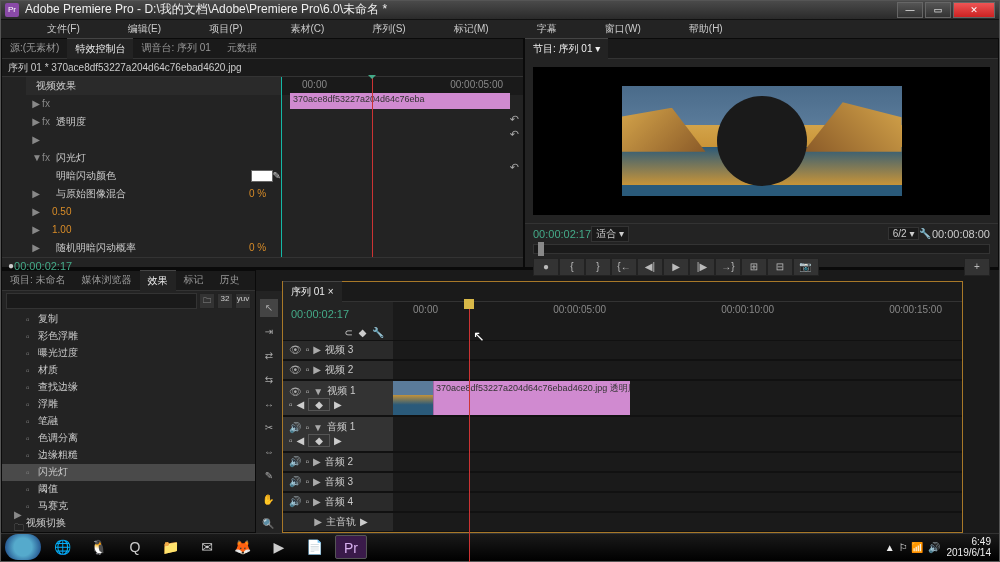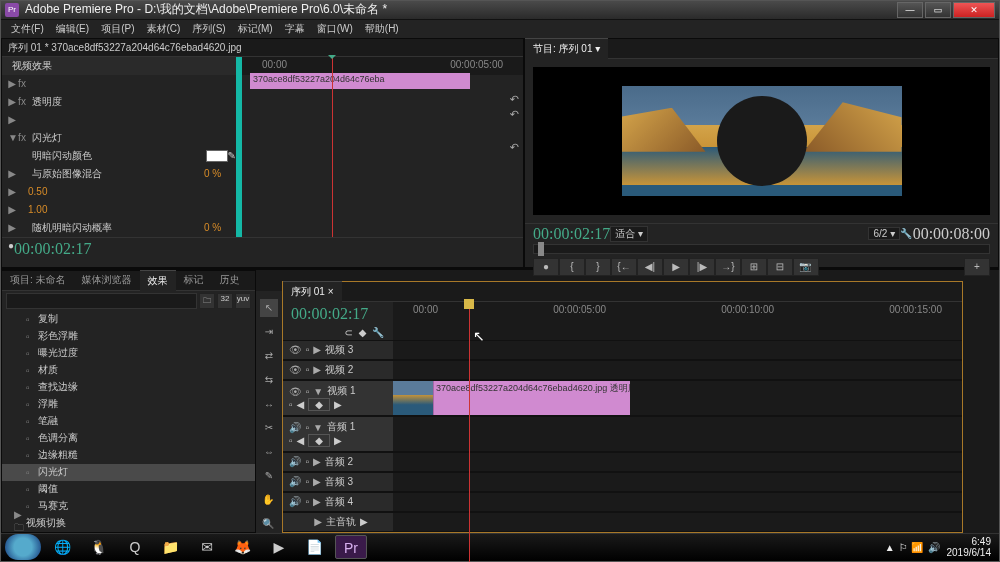--- a/index.html
+++ b/index.html
@@ -5,48 +5,48 @@
 * { margin: 0; padding: 0; box-sizing: border-box; font-family: "Microsoft YaHei", sans-serif; font-size: 10px; }
 body { background: #000; width: 1000px; height: 562px; overflow: hidden; color: #ccc; }
 .win-frame { width: 100%; height: 100%; border: 1px solid #555; background: #232323; display: flex; flex-direction: column; }
 .titlebar { height: 20px; background: linear-gradient(to bottom, #4a4a4a, #2a2a2a); display: flex; align-items: center; padding: 0 4px; border-bottom: 1px solid #111; }
 .app-icon { width: 14px; height: 14px; background: #8a4aa8; border-radius: 2px; font-size: 8px; color: #fff; text-align: center; line-height: 14px; }
 .title-text { flex: 1; font-size: 12px; color: #eee; padding-left: 6px; }
 .win-btns { display: flex; }
 .win-btn { width: 26px; height: 16px; border: 1px solid #666; margin-left: 2px; text-align: center; line-height: 14px; font-size: 9px; color: #fff; background: linear-gradient(to bottom, #555, #333); }
 .win-close { background: linear-gradient(to bottom, #e55, #c22); width: 42px; }
 .menubar { height: 18px; background: #232323; display: flex; padding: 0 4px; }
-.menu-item { padding: 2px 6px; cursor: pointer; }
+.menu-item { padding: 2px 6px; cursor: pointer; margin-left: 36px; }
 .workspace { flex: 1; display: flex; flex-direction: column; background: #1a1a1a; }
 .top-row { height: 232px; display: flex; border-bottom: 2px solid #0a0a0a; }
 .bottom-row { flex: 1; display: flex; align-items: flex-end; }
 .panel { background: #232323; display: flex; flex-direction: column; border: 1px solid #0a0a0a; }
 .panel-tabs { height: 20px; display: flex; background: #1a1a1a; border-bottom: 1px solid #333; align-items: center; }
 .tab { padding: 3px 8px; cursor: pointer; color: #999; }
 .tab.active { background: #232323; color: #eee; border-top: 1px solid #444; }
 .source-panel { width: 523px; }
 .program-panel { flex: 1; }
 .clip-title { height: 18px; padding: 2px 6px; color: #ccc; background: #1a1a1a; border-bottom: 1px solid #333; }
 .ec-body { display: flex; height: 180px; }
-.ec-props { width: 240px; border-right: 6px solid #14b8a6; }
+.ec-props { width: 280px; border-right: 1px solid #14b8a6; padding-left: 24px; }
 .ec-tl { flex: 1; position: relative; }
 .ec-row { height: 18px; display: flex; align-items: center; padding-left: 6px; }
 .ec-row .tri { width: 8px; text-align: center; color: #888; }
 .ec-row .fxi { width: 12px; text-align: center; color: #888; }
 .ec-row .lbl { flex: 1; padding-left: 4px; }
 .ec-row .val { width: 32px; color: #d88c28; }
 .ec-header { background: #2a2a2a; font-size: 10px; }
 .ec-ruler { height: 18px; background: #1a1a1a; display: flex; justify-content: space-between; padding: 2px 20px 0 20px; color: #888; }
 .clip-bar { position: absolute; top: 16px; left: 8px; width: 220px; height: 16px; background: #d08ad0; color: #333; padding: 1px 3px; font-size: 9px; overflow: hidden; white-space: nowrap; }
 .playhead-ec { position: absolute; left: 90px; top: 0; height: 100%; width: 1px; background: #c33; }
 .playhead-ec::before { content: ""; position: absolute; top: -2px; left: -4px; border: 4px solid transparent; border-top-color: #4a8; }
 .ec-right-btns { position: absolute; right: 4px; top: 36px; display: flex; flex-direction: column; gap: 2px; }
 .reset-btn { color: #aaa; font-size: 11px; }
 .ec-status { height: 16px; padding: 2px 6px; border-top: 1px solid #333; display: flex; }
-.timecode { color: #4a8; font-family: Liberation Serif, serif; font-size: 16px; }
+.timecode { color: #4a8; font-family: Liberation Sans, sans-serif; font-size: 11px; }
 .monitor { flex: 1; display: flex; align-items: center; justify-content: center; background: #000; margin: 8px; position: relative; }
 .landscape { width: 280px; height: 110px; background: linear-gradient(to bottom, #4a6b8a 0%, #5a7b9a 35%, #d4a44a 35%, #c89438 55%, #2a5a7a 55%, #c89438 90%, #2a5a7a 90%); position: relative; overflow: hidden; }
 .mountain-l { position: absolute; left: 0; top: 20%; width: 30%; height: 40%; background: linear-gradient(135deg, #d4a44a, #8a5a28); clip-path: polygon(0 100%, 0 20%, 60% 0, 100% 100%); }
 .mountain-r { position: absolute; right: 0; top: 15%; width: 35%; height: 45%; background: linear-gradient(225deg, #d4a44a, #8a5a28); clip-path: polygon(0 100%, 40% 0, 100% 30%, 100% 100%); }
 .circle-mask { position: absolute; top: 50%; left: 50%; width: 90px; height: 90px; border-radius: 50%; background: #1a1a1a; transform: translate(-50%, -50%); }
 .transport { height: 44px; padding: 2px 8px; border-top: 1px solid #333; }
 .trow1 { display: flex; align-items: center; height: 16px; justify-content: space-between; }
 .zoom-sel { background: #1a1a1a; border: 1px solid #333; padding: 0 4px; font-size: 10px; }
 .scrubber { height: 10px; background: #1a1a1a; border: 1px solid #333; margin: 2px 0; position: relative; }
 .scrubber .pos { position: absolute; top: -3px; left: 4px; width: 6px; height: 14px; background: #888; }
@@ -120,20 +120,26 @@
       <div class="menu-item">字幕</div>
       <div class="menu-item">窗口(W)</div>
       <div class="menu-item">帮助(H)</div>
     </div>
 
   <div class="workspace">
 
     <div class="top-row">
 
       <div class="panel source-panel">
+        <div class="panel-tabs" id="sourceTabs">
+            <div class="tab">源:(无素材)</div>
+            <div class="tab active">特效控制台</div>
+            <div class="tab">调音台: 序列 01</div>
+            <div class="tab">元数据</div>
+          </div>
         <div class="clip-title">序列 01 * 370ace8df53227a204d64c76ebad4620.jpg</div>
         <div class="ec-body">
           <div class="ec-props">
             <div class="ec-row ec-header">
               <span class="lbl">视频效果</span>
             </div>
             <div id="ecRows">
                 <div class="ec-row">
                   <span class="tri">▶</span>
                   <span class="fxi">fx</span>

